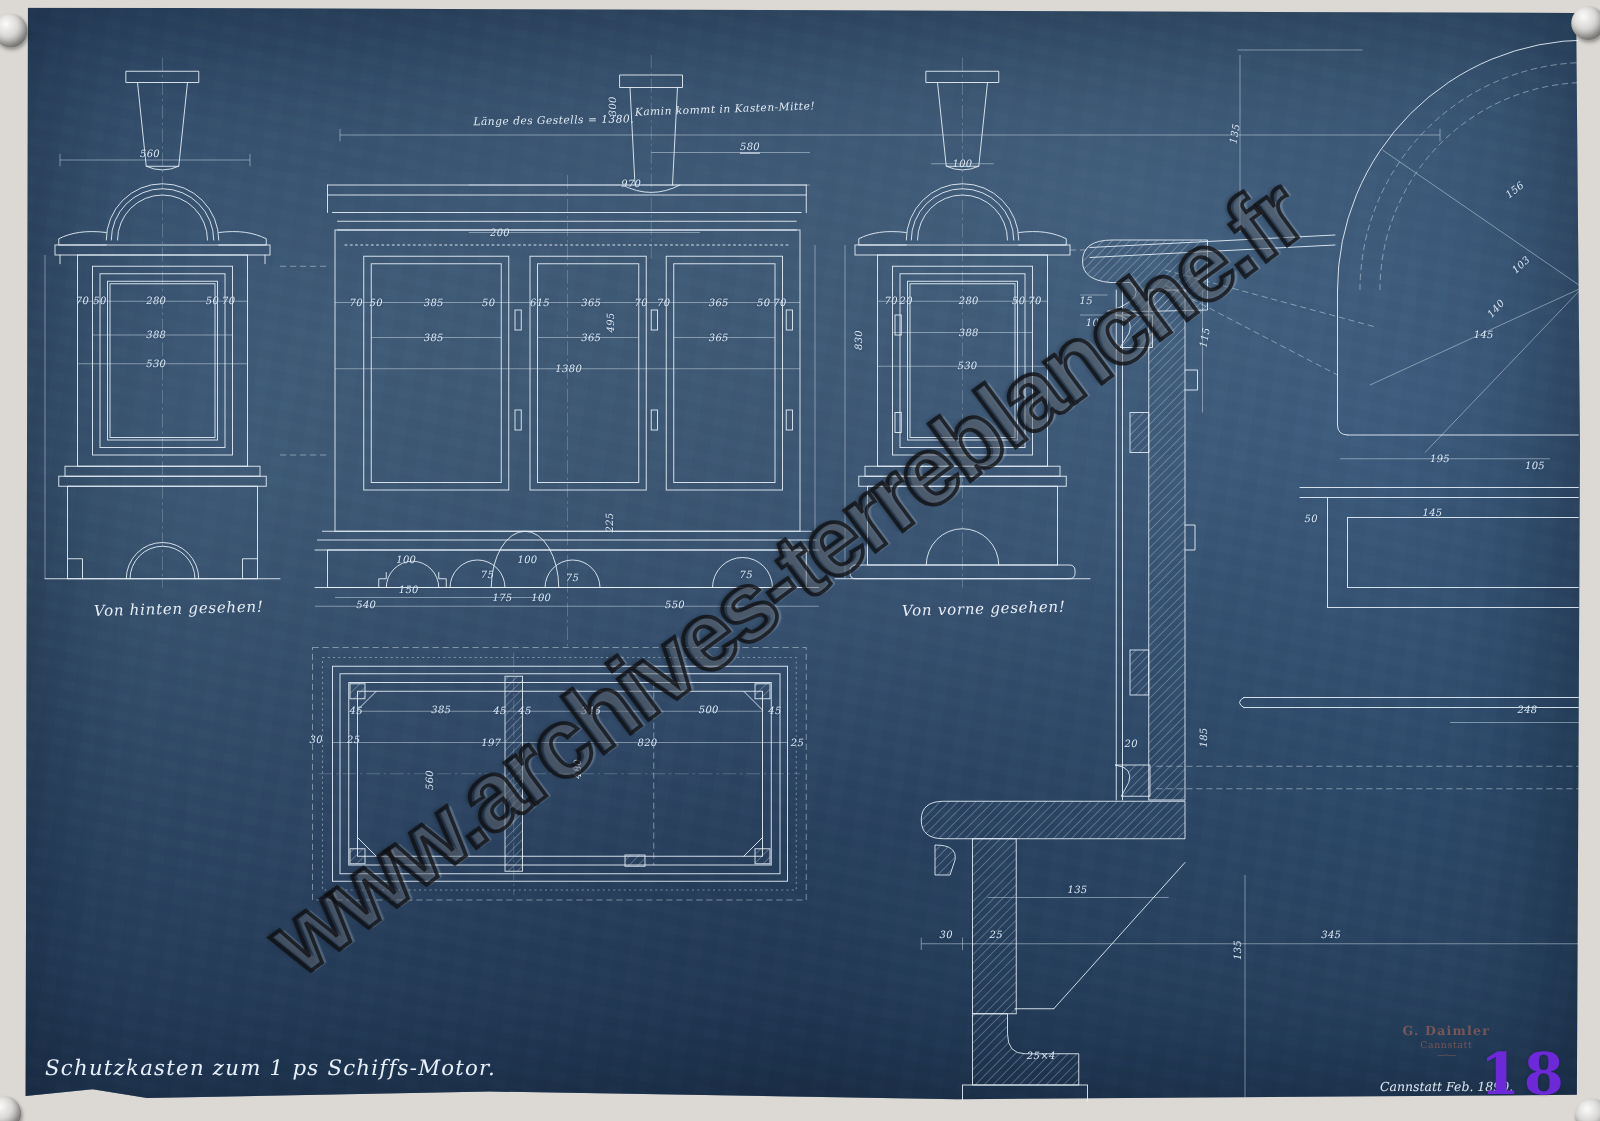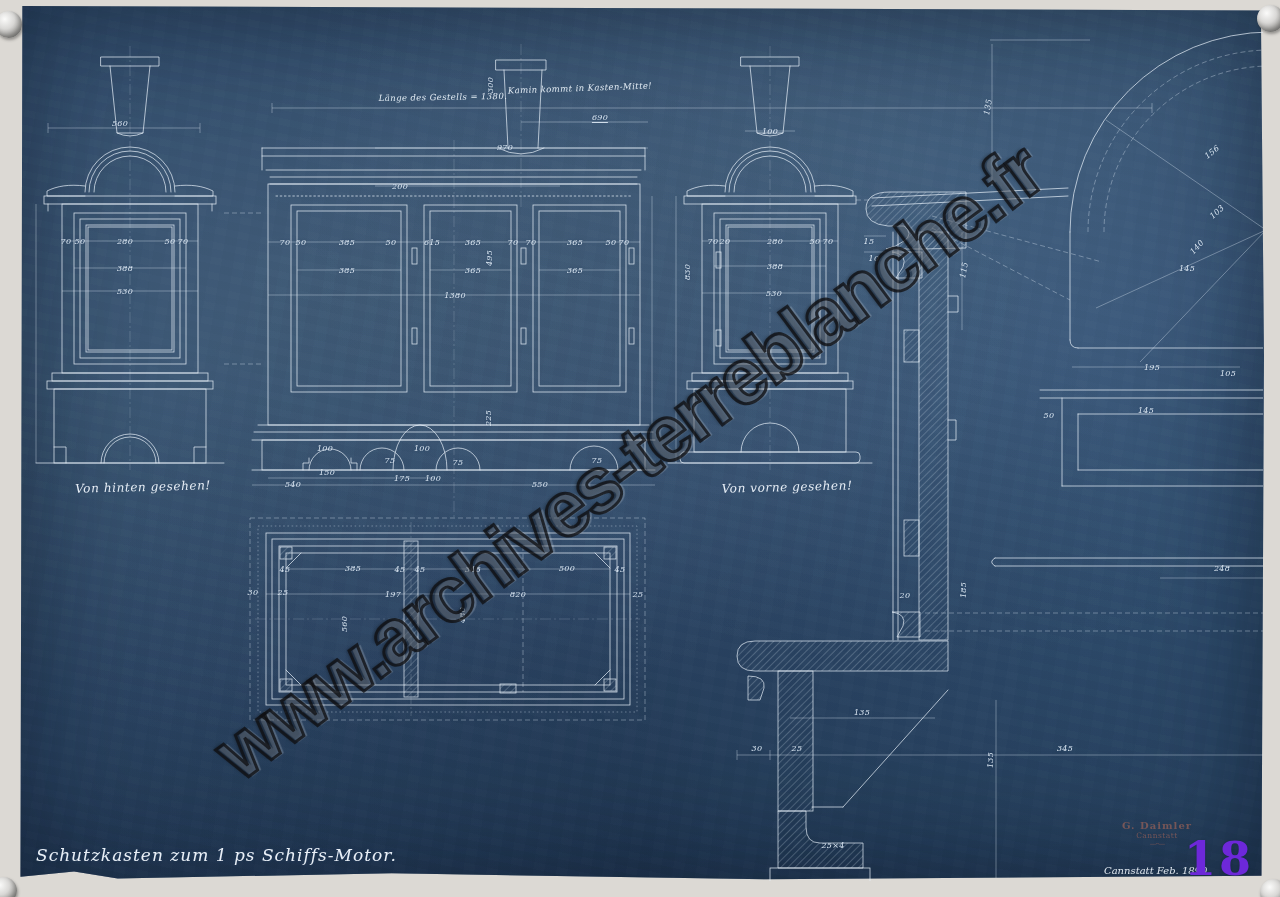--- a/index.html
+++ b/index.html
@@ -300,21 +300,21 @@
 
 <div class="layer" id="dim-layer">
     <span class="dim" style="left: 120px; top: 123px;">560</span>
     <span class="dim" style="left: 66px; top: 241px;">70</span>
     <span class="dim" style="left: 80px; top: 241px;">50</span>
     <span class="dim" style="left: 125px; top: 241px;">280</span>
     <span class="dim" style="left: 170px; top: 241px;">50</span>
     <span class="dim" style="left: 183px; top: 241px;">70</span>
     <span class="dim" style="left: 125px; top: 268px;">388</span>
     <span class="dim" style="left: 125px; top: 291px;">530</span>
-    <span class="dim ul" style="left: 600px; top: 118px;">690</span>
+    <span class="dim ul" style="left: 600px; top: 118px;">580</span>
     <span class="dim" style="left: 505px; top: 147px;">970</span>
     <span class="dim" style="left: 490px; top: 85px; transform: translate(-50%, -50%) rotate(-90deg);">300</span>
     <span class="dim" style="left: 400px; top: 186px;">200</span>
     <span class="dim" style="left: 285px; top: 242px;">70</span>
     <span class="dim" style="left: 301px; top: 242px;">50</span>
     <span class="dim" style="left: 347px; top: 242px;">385</span>
     <span class="dim" style="left: 391px; top: 242px;">50</span>
     <span class="dim" style="left: 409px; top: 242px; padding-left: 46px;">615</span>
     <span class="dim" style="left: 473px; top: 242px;">365</span>
     <span class="dim" style="left: 513px; top: 242px;">70</span>

